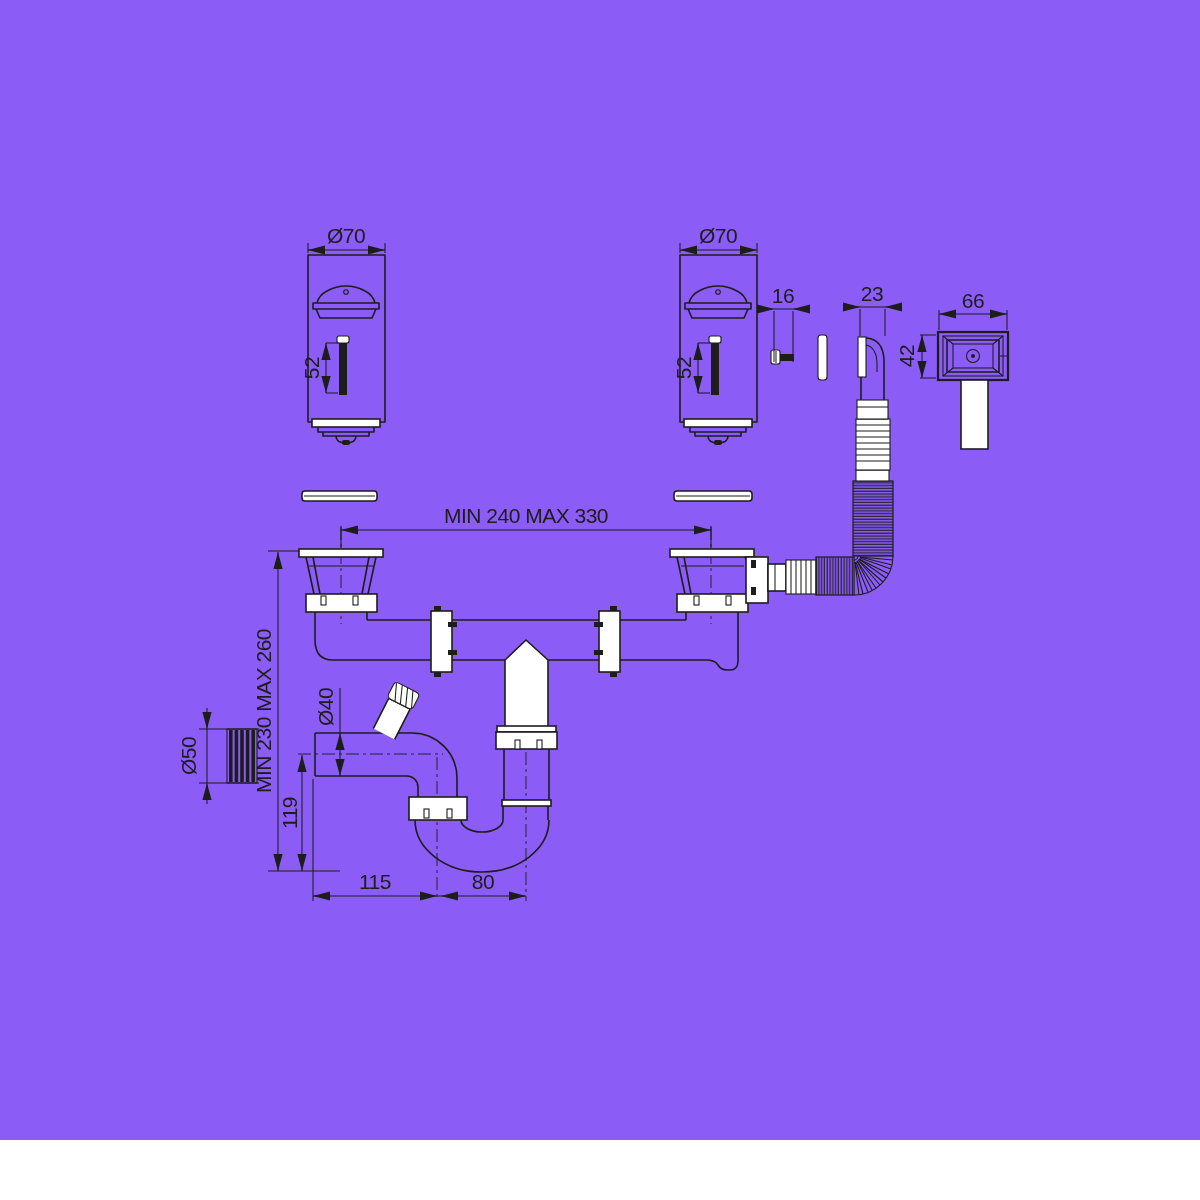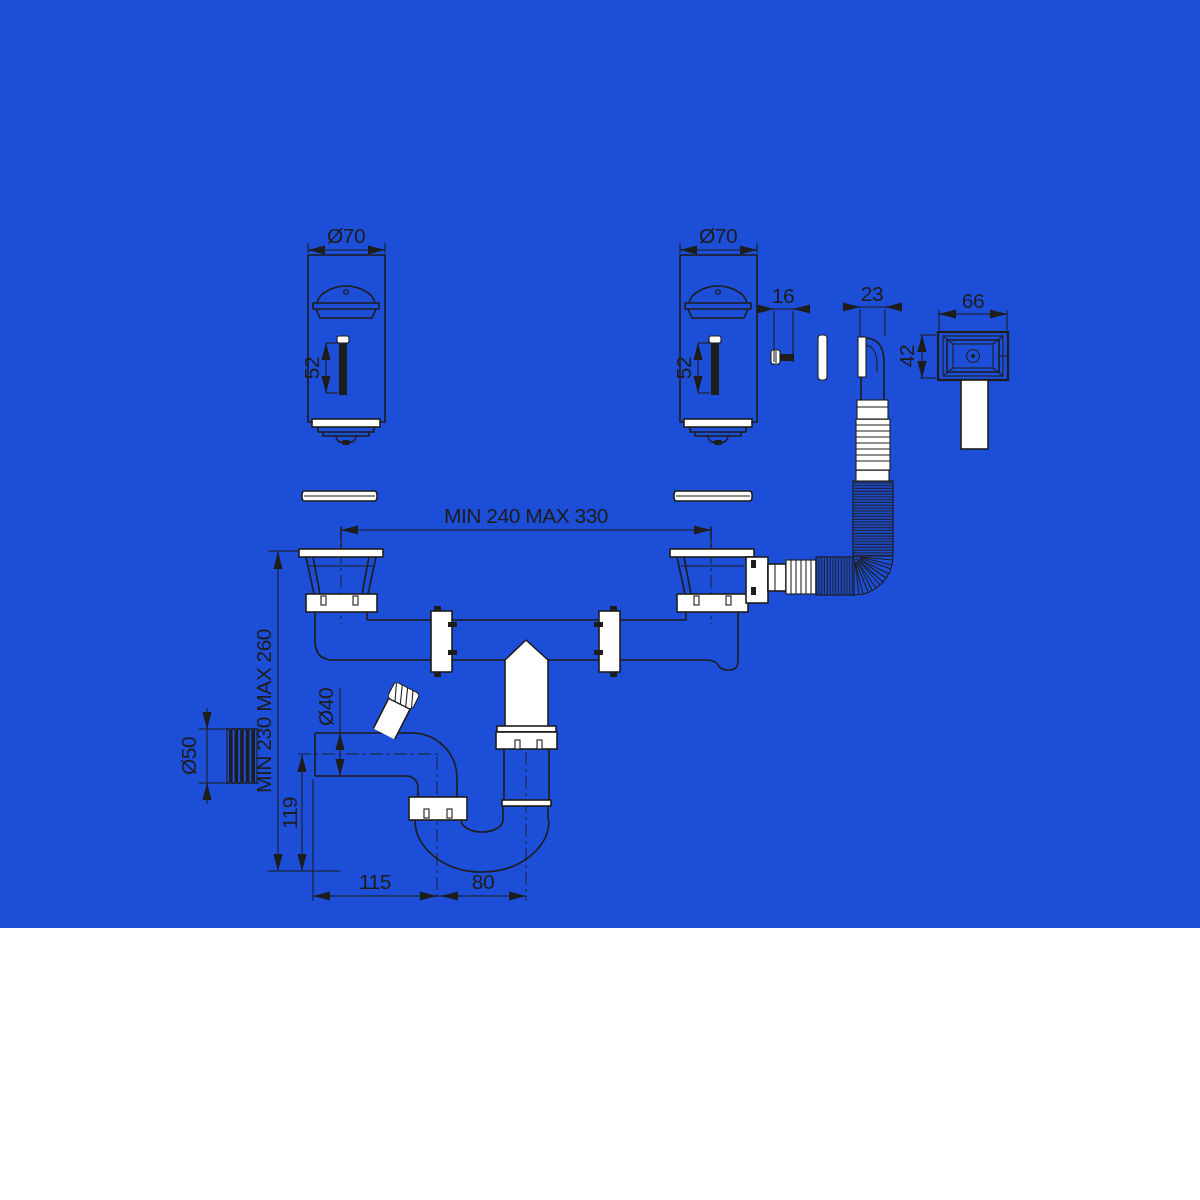--- a/index.html
+++ b/index.html
@@ -1,16 +1,16 @@
 <!DOCTYPE html>
 <html><head>
 <meta charset="utf-8">
 <style>
   html,body{margin:0;padding:0;background:#ffffff;}
-  .page{width:1200px;height:928px;background:#1d4ed8;position:relative;}
+  .page{width:1200px;height:1140px;background:#8b5cf6;position:relative;}
   svg{display:block;}
   .t{font-family:"Liberation Sans",sans-serif;font-size:21px;fill:#1d1d1b;letter-spacing:-0.5px;}
   .s{stroke:#1d1d1b;fill:none;stroke-width:1.6;stroke-linejoin:round;}
   .s2{stroke:#1d1d1b;fill:none;stroke-width:2.2;}
   .th{stroke:#1d1d1b;fill:none;stroke-width:1.05;}
   .w{fill:#ffffff;stroke:#1d1d1b;stroke-width:1.6;}
   .wt{fill:#ffffff;stroke:#1d1d1b;stroke-width:1.1;}
   .b{fill:#1d1d1b;stroke:none;}
   .cl{stroke:#1d1d1b;fill:none;stroke-width:0.9;stroke-dasharray:13 4 3 4;}
   .rib{stroke:#1d1d1b;stroke-width:1.05;}

